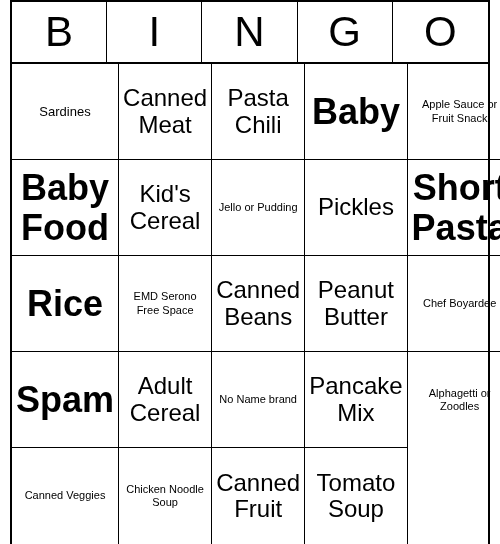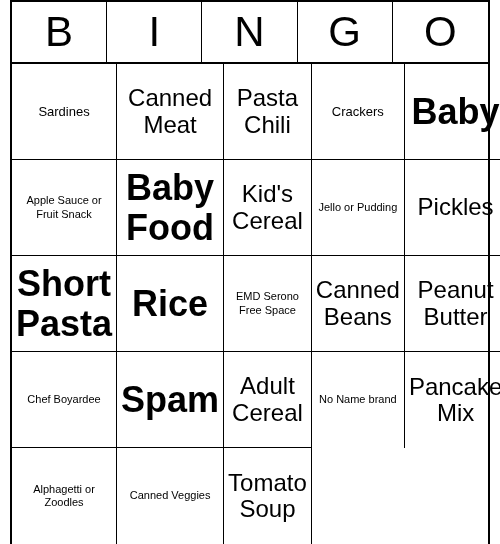--- a/index.html
+++ b/index.html
@@ -87,23 +87,20 @@
   <div class="bingo-grid">
   <div class="bingo-cell">
         <span>Sardines</span>
       </div>
       <div class="bingo-cell medium">
         <span>Canned Meat</span>
       </div>
       <div class="bingo-cell medium">
         <span>Pasta Chili</span>
       </div>
-      <div class="bingo-cell">
-        <span>Crackers</span>
-      </div>
       <div class="bingo-cell xlarge">
         <span>Baby</span>
       </div>
       <div class="bingo-cell small">
         <span>Apple Sauce or Fruit Snack</span>
       </div>
       <div class="bingo-cell large">
         <span>Baby Food</span>
       </div>
       <div class="bingo-cell medium">
@@ -144,17 +141,23 @@
       </div>
       <div class="bingo-cell medium">
         <span>Pancake Mix</span>
       </div>
       <div class="bingo-cell small">
         <span>Alphagetti or Zoodles</span>
       </div>
       <div class="bingo-cell small">
         <span>Canned Veggies</span>
       </div>
+      <div class="bingo-cell small">
+        <span>Chicken Noodle Soup</span>
+      </div>
+      <div class="bingo-cell medium">
+        <span>Canned Fruit</span>
+      </div>
       <div class="bingo-cell medium">
         <span>Tomato Soup</span>
       </div>
     </div>
 </div>
 
 </body></html>

